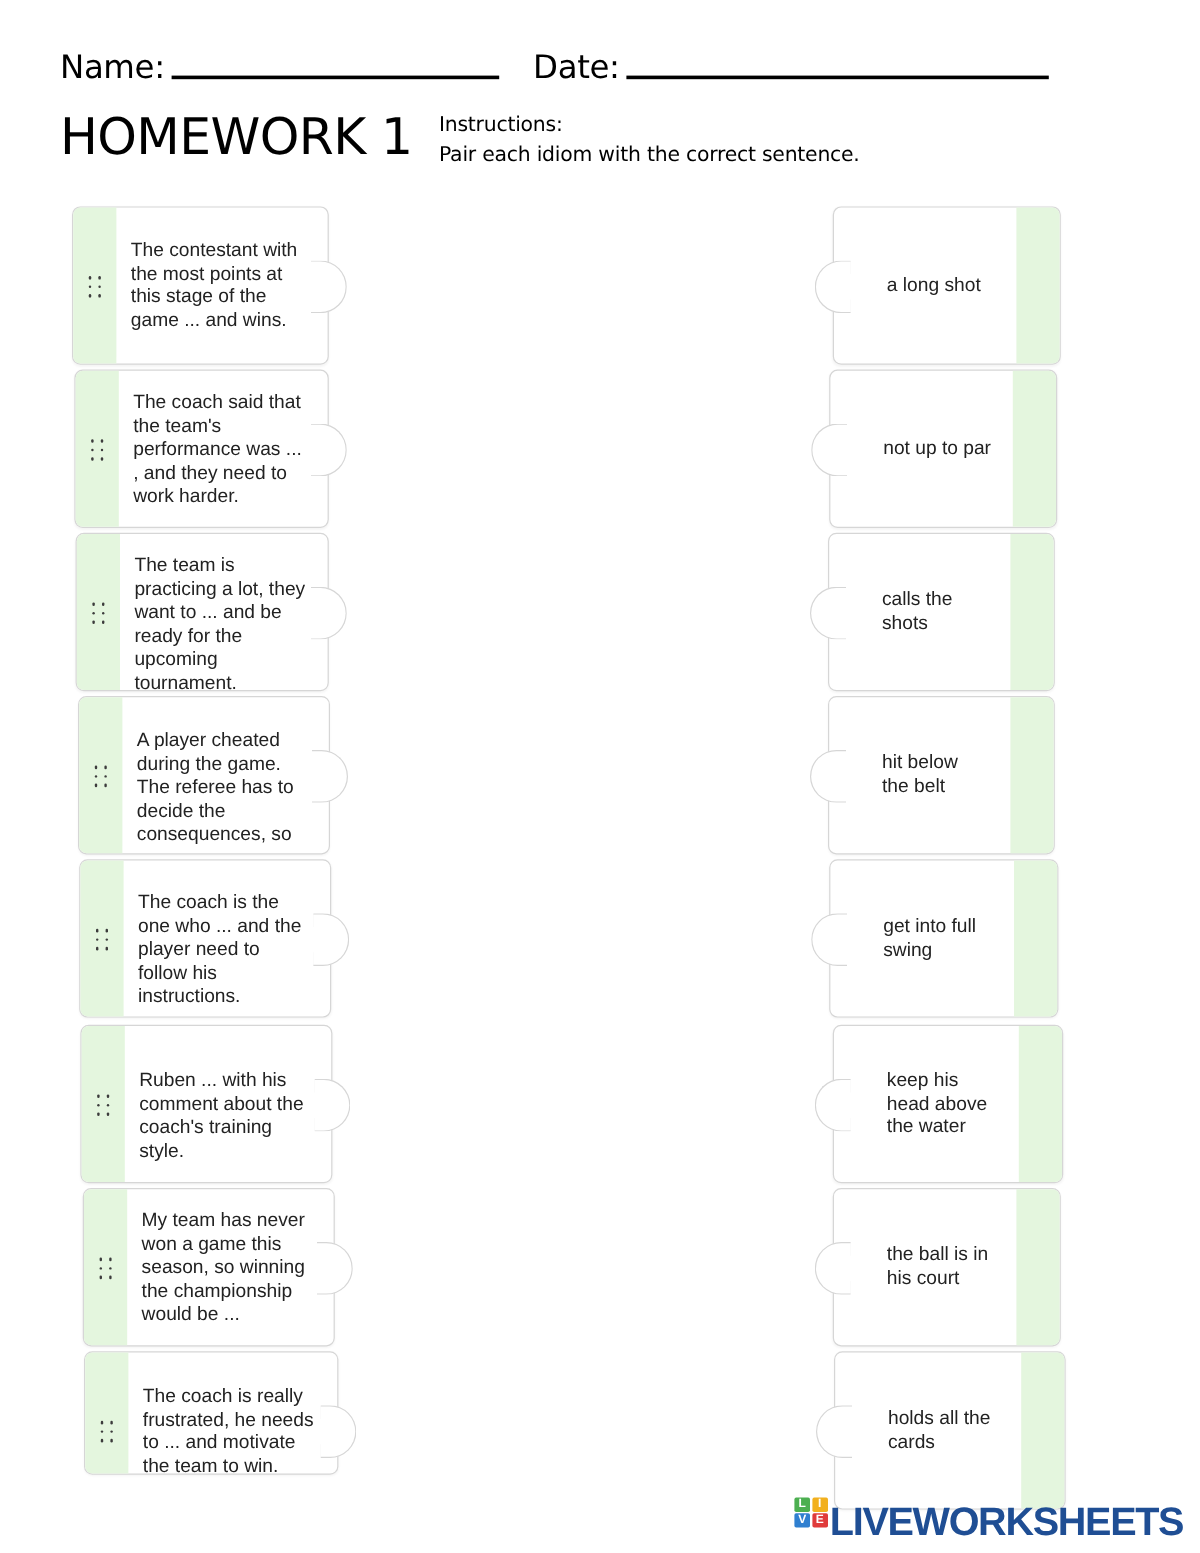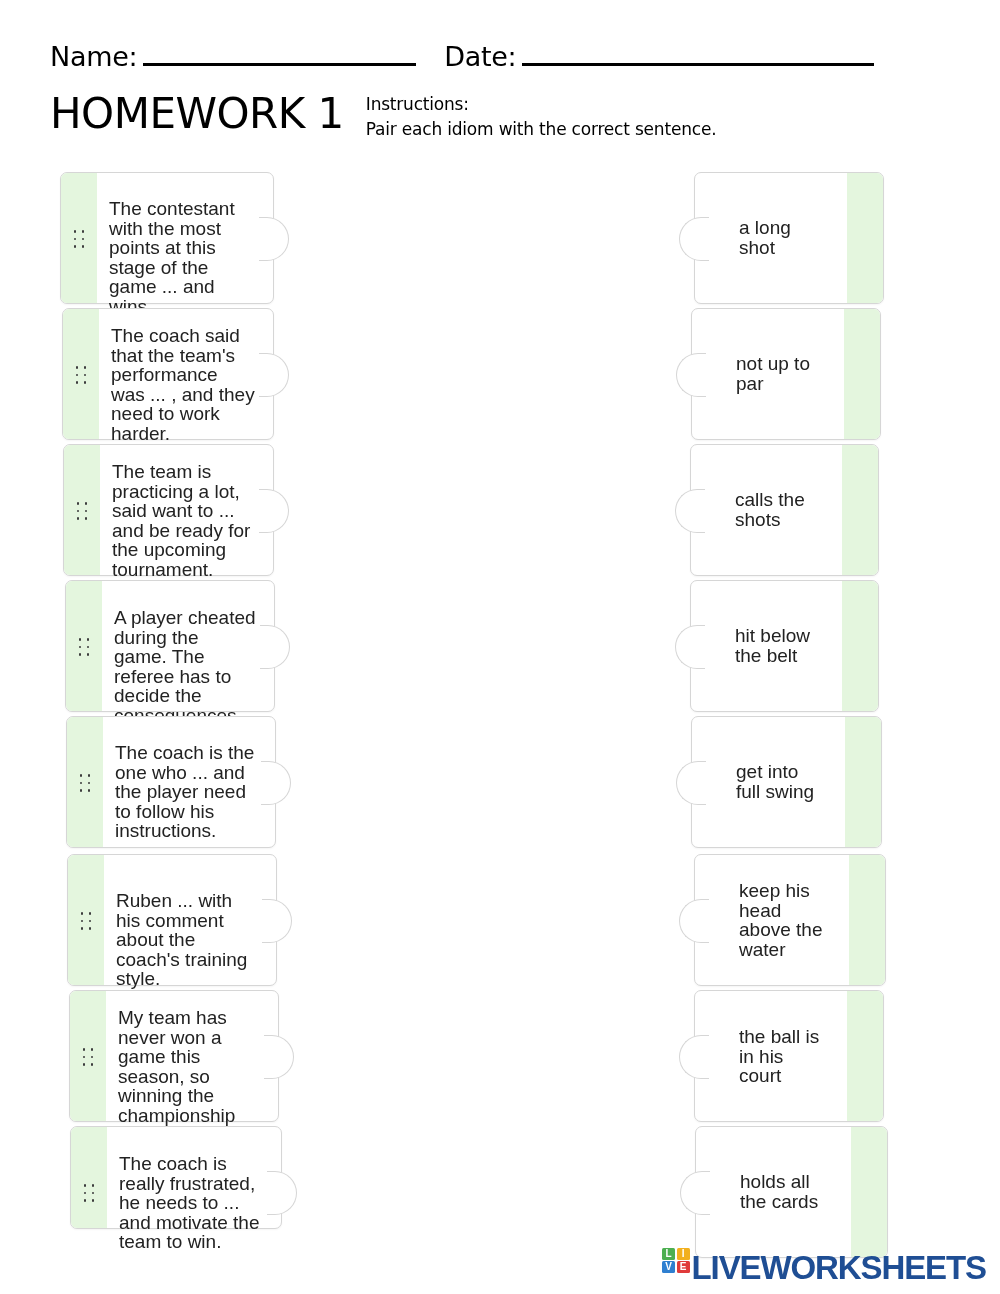--- a/index.html
+++ b/index.html
@@ -153,21 +153,21 @@
     display: block;
     width: 2.6px;
     height: 2.6px;
     background: #3c3c3c;
     border-radius: 50%;
   }
 
   .card-text {
     position: absolute;
     font-family: "Liberation Sans", sans-serif;
-    font-size: 19px;
+    font-size: 16px;
     line-height: 19.6px;
     color: #222222;
     word-wrap: break-word;
   }
   .card.left .card-text  { left: 48px; right: 18px; }
   .card.right .card-text { left: 44px; right: 54px; }
 
   
   .lw-logo {
     position: absolute;
@@ -262,21 +262,21 @@
         <div class="drag-handle" style="top: 56px;">
           <i></i>
           <i></i>
           <i></i>
           <i></i>
           <i></i>
           <i></i>
         </div>
         <div class="knob-mask" style="top: 46px; height: 40px;"></div>
         <div class="knob" style="top: 44px;"></div>
-        <div class="card-text" style="top: 17px;">The team is practicing a lot, said want to ... and be ready for the upcoming tournament.</div>
+        <div class="card-text" style="top: 17px;">The team is practicing a lot, they want to ... and be ready for the upcoming tournament.</div>
       </div>
       <div class="card left" style="left: 65px; top: 580px; width: 210px; height: 132px;">
         <div class="card-strip"></div>
         <div class="drag-handle" style="top: 56px;">
           <i></i>
           <i></i>
           <i></i>
           <i></i>
           <i></i>
           <i></i>

